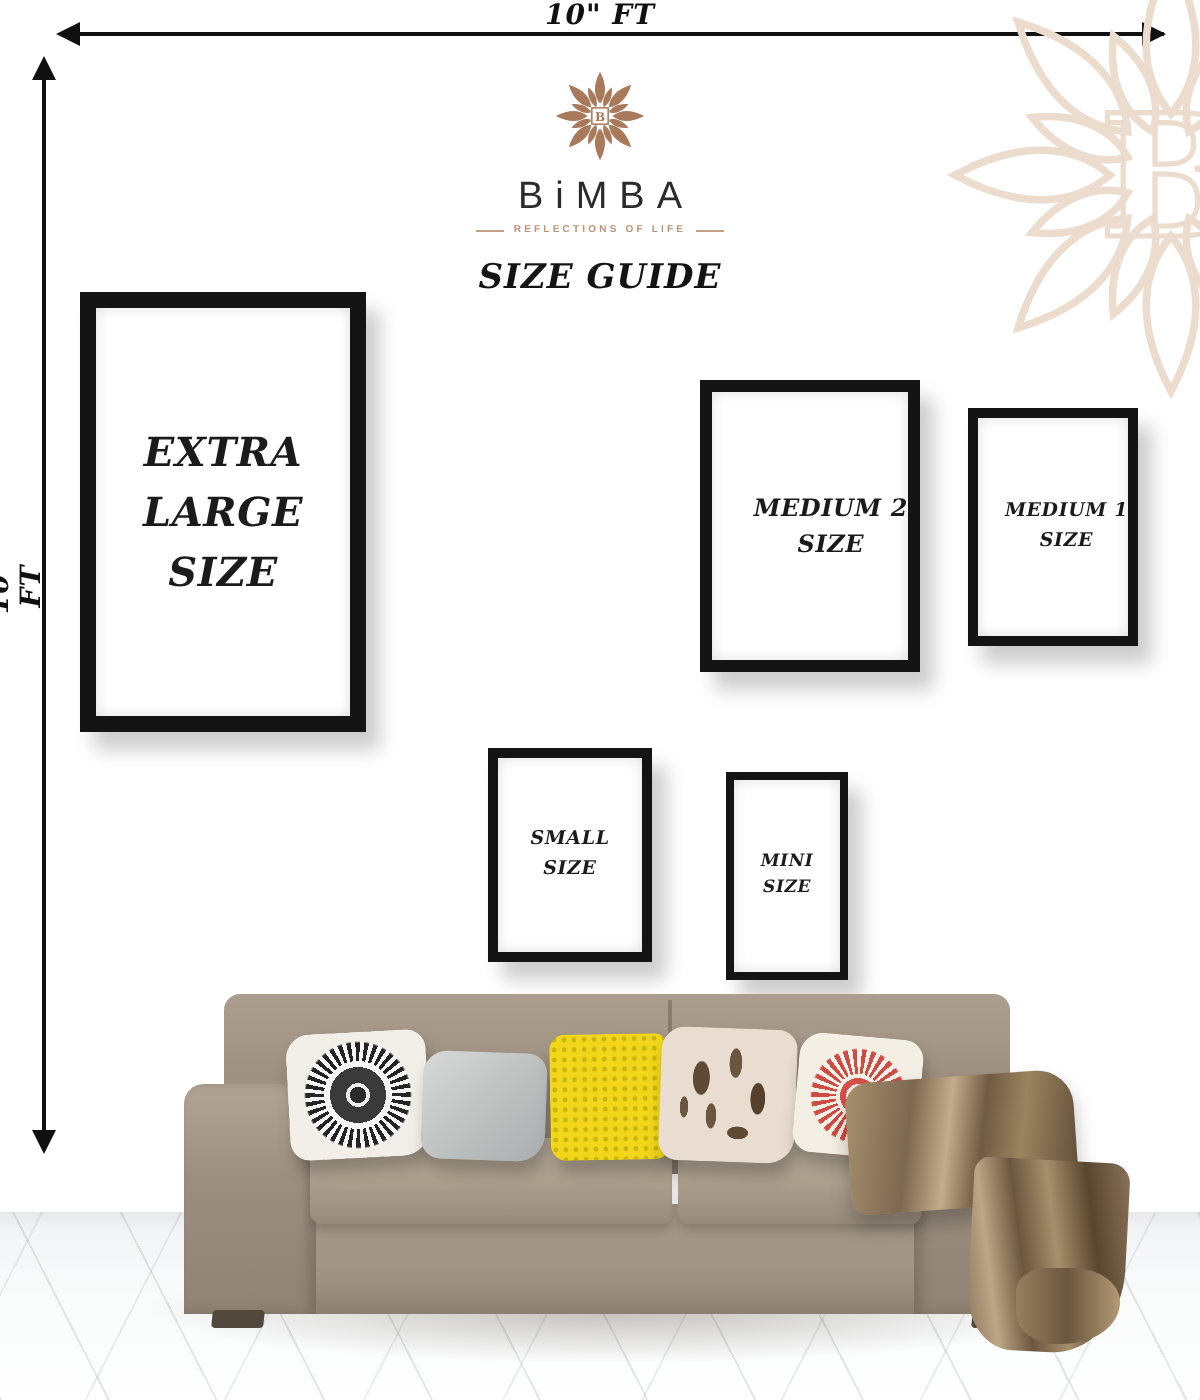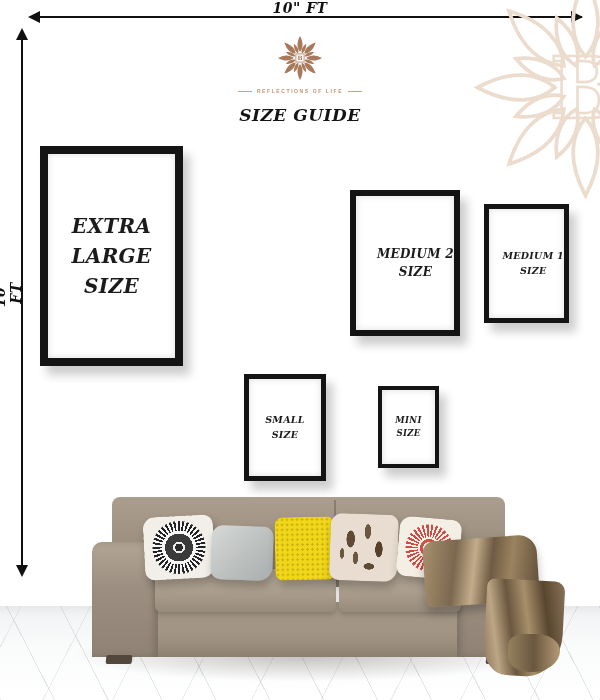--- a/index.html
+++ b/index.html
@@ -38,21 +38,21 @@
          box-shadow:7px 9px 9px rgba(0,0,0,0.20), inset 0 0 7px rgba(0,0,0,0.13);}
   .frame-label{font-family:"DejaVu Serif",serif;font-style:italic;font-weight:bold;color:#1b1b1b;
                line-height:1.5;letter-spacing:0.3px;}
   .frame-label span{display:block;}
   .frame-label span:empty{display:none;}
   .f-xl  {left:40px; top:146px;width:143px;height:220px;border-width:8px;font-size:20px;}
   .f-l   {left:207px;top:167px;width:130px;height:180px;border-width:7px;font-size:13.5px;}
   .f-m2  {left:350px;top:190px;width:110px;height:146px;border-width:6px;font-size:12px;justify-content:flex-end;}
   .f-m1  {left:484px;top:204px;width:85px; height:119px;border-width:5px;font-size:9.5px;justify-content:flex-end;}
   .f-s   {left:244px;top:374px;width:82px; height:107px;border-width:5px;font-size:9.5px;}
-  .f-mini{left:363px;top:386px;width:61px; height:82px; border-width:4px;font-size:8.5px;margin-left:15px;}
+  .f-mini{left:363px;top:386px;width:61px; height:104px; border-width:4px;font-size:8.5px;}
 
   
   .scene{position:absolute;left:0;top:0;width:600px;height:700px;z-index:2;pointer-events:none;}
   .floor{position:absolute;left:0;top:606px;width:600px;height:94px;
          background:
            repeating-linear-gradient(63deg,rgba(150,156,162,0.25) 0 1px,transparent 1px 48px),
            repeating-linear-gradient(-63deg,rgba(150,156,162,0.18) 0 1px,transparent 1px 62px),
            linear-gradient(180deg,#e6e8ea 0px,#f3f4f5 10px,#fafbfb 45%,#ffffff 100%);}
   .sofa-shadow{position:absolute;left:70px;top:628px;width:470px;height:54px;
                background:radial-gradient(ellipse at 50% 50%,rgba(60,54,48,0.30),rgba(60,54,48,0) 70%);}
@@ -155,20 +155,21 @@
   <div class="ah ah-up"></div>
   <div class="ah ah-down"></div>
   <div class="measure-label v-measure-label">10" FT</div>
 
   <div class="brand-header">
     <svg class="logo-svg" viewBox="-50 -50 100 100">
       <use href="#mandala" fill="#a87a5b"></use>
       <rect x="-8.5" y="-8.5" width="17" height="17" fill="#ffffff" stroke="#a87a5b" stroke-width="1.6"></rect>
       <text x="0" y="4.8" font-size="12.5" font-weight="bold" text-anchor="middle" font-family="DejaVu Serif, serif" fill="#a87a5b">B</text>
     </svg>
+    <div class="brand-name">BiMBA</div>
     <div class="tagline-row">
       <div class="tagline-rule"></div>
       <div class="brand-tagline">REFLECTIONS OF LIFE</div>
       <div class="tagline-rule"></div>
     </div>
     <div class="page-title">SIZE GUIDE</div>
   </div>
 
   <div class="frame f-xl">
     <div class="frame-label">

